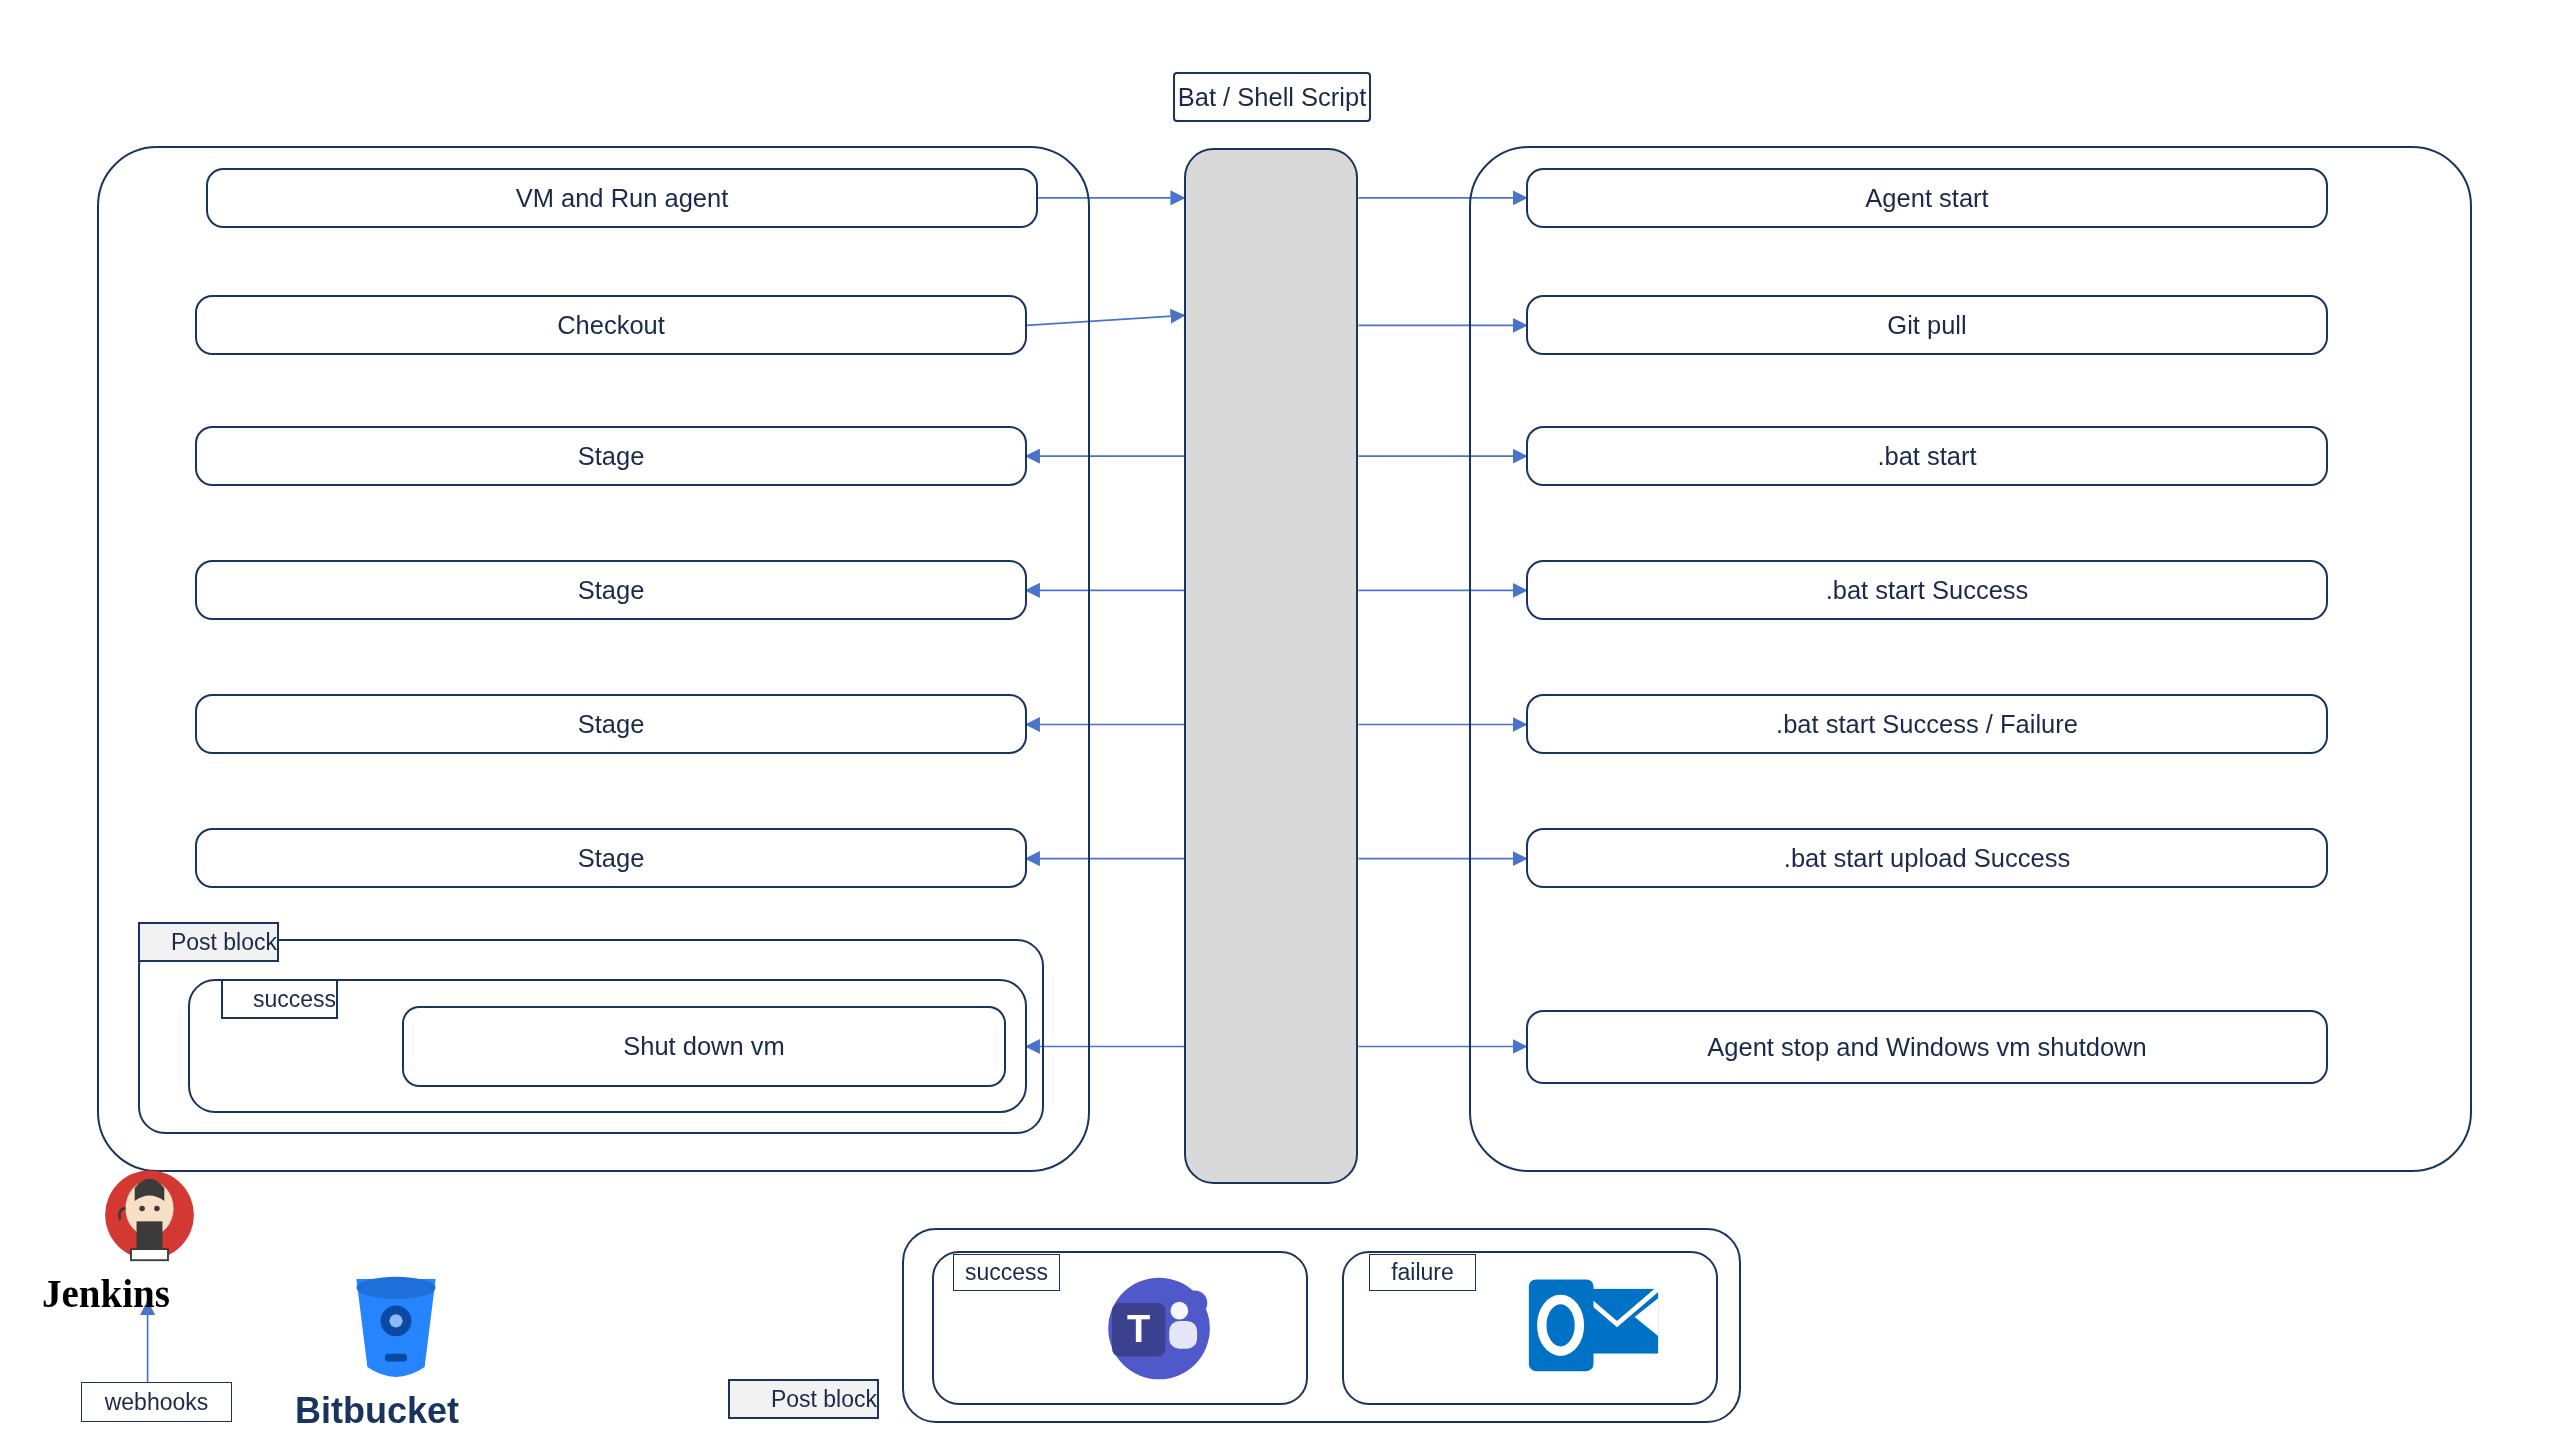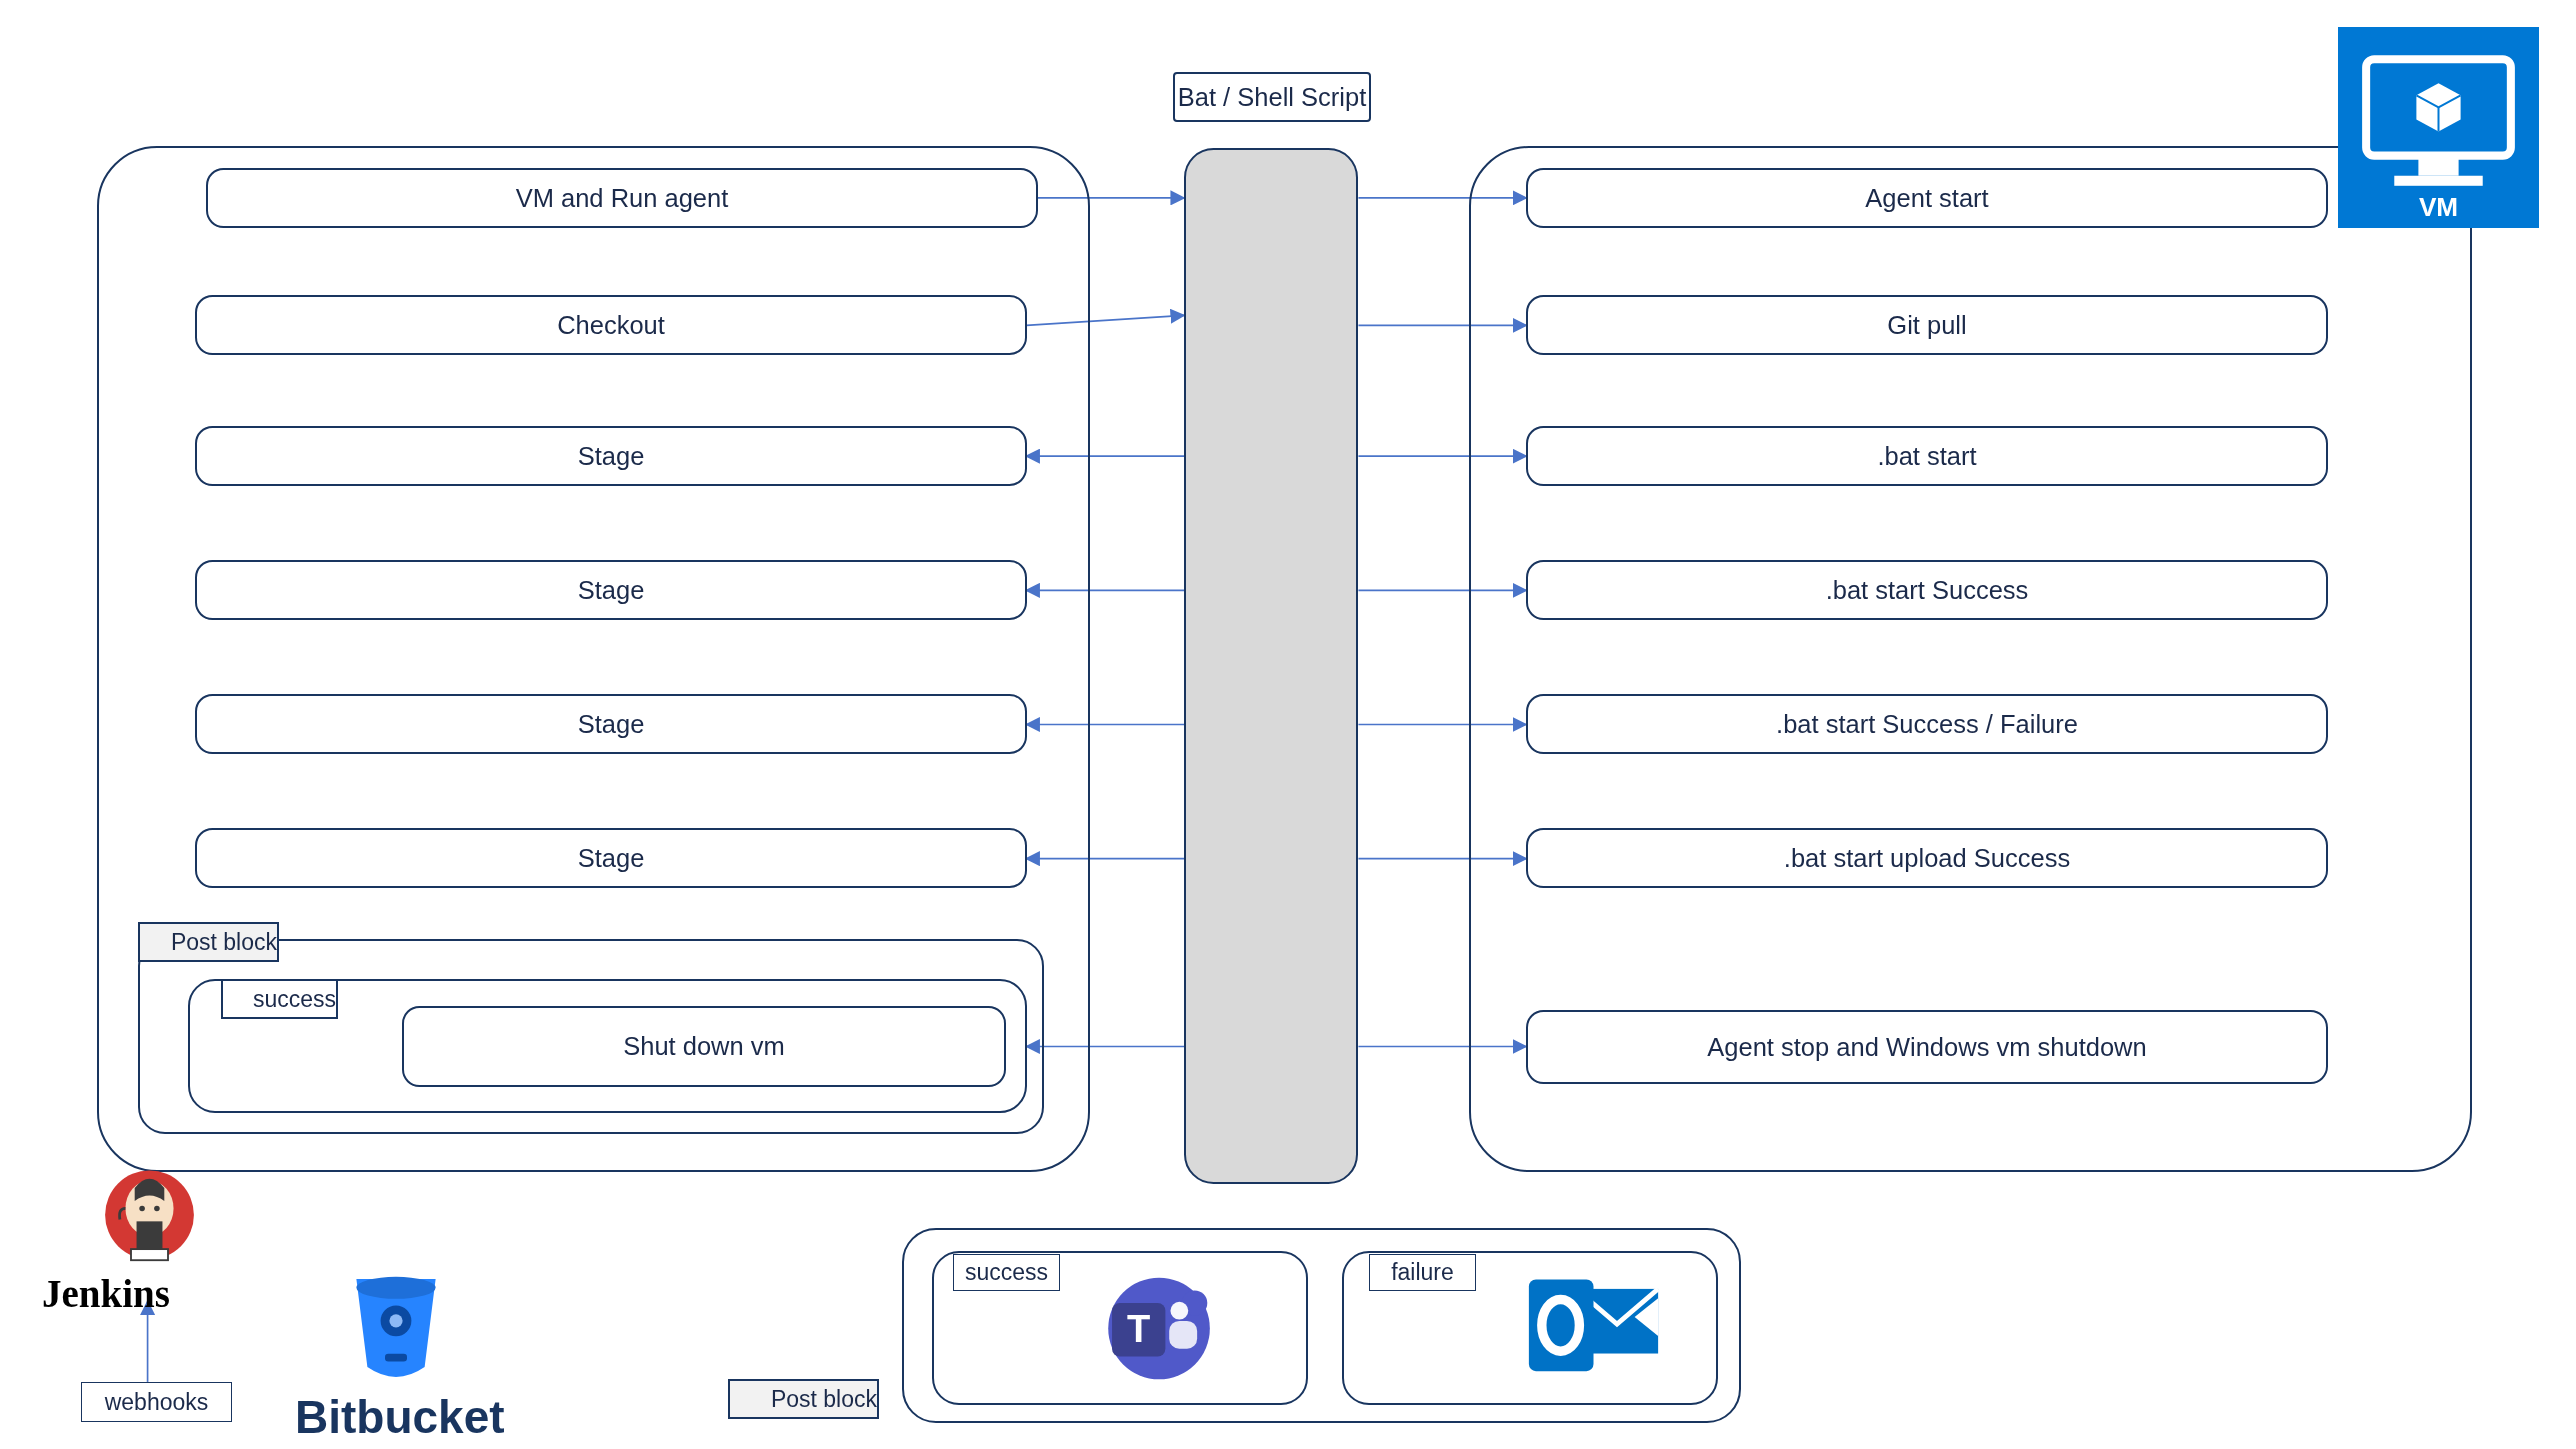--- a/index.html
+++ b/index.html
@@ -151,35 +151,20 @@
   <div class="pos pill-box" style="left:1526px; top:694px; width:802px; height:60px;">
     <span>.bat start Success / Failure</span>
   </div>
   <div class="pos pill-box" style="left:1526px; top:828px; width:802px; height:60px;">
     <span>.bat start upload Success</span>
   </div>
   <div class="pos pill-box" style="left:1526px; top:1010px; width:802px; height:74px;">
     <span>Agent stop and Windows vm shutdown</span>
   </div>
 
-  <div class="pos" style="left:2338px; top:27px; width:201px; height:201px;">
-    <svg viewBox="0 0 100 100" width="201" height="201">
-      <rect x="0" y="0" width="100" height="100" fill="#0078d4"></rect>
-      <rect x="14" y="16" width="72" height="48" rx="4" fill="none" stroke="#ffffff" stroke-width="4"></rect>
-      <rect x="40" y="64" width="20" height="10" fill="#ffffff"></rect>
-      <rect x="28" y="74" width="44" height="5" fill="#ffffff"></rect>
-
-      <g transform="translate(50,40)">
-        <polygon points="0,-12 11,-6 11,6 0,12 -11,6 -11,-6" fill="#ffffff"></polygon>
-        <polyline points="-11,-6 0,0 11,-6" fill="none" stroke="#0078d4" stroke-width="1"></polyline>
-        <line x1="0" y1="0" x2="0" y2="12" stroke="#0078d4" stroke-width="1"></line>
-      </g>
-      <text x="50" y="94" text-anchor="middle" fill="#ffffff" font-size="13" font-weight="600" font-family="Segoe UI, Arial">VM</text>
-    </svg>
-  </div>
 
   <div class="pos" style="left:902px; top:1228px; width:839px; height:195px; border:2px solid #19355f; border-radius:34px;"></div>
   <div class="pos label-box" style="left:728px; top:1379px; width:151px; height:40px;">
     <span>Post block</span>
   </div>
 
   <div class="pos" style="left:932px; top:1251px; width:376px; height:154px; border:2px solid #19355f; border-radius:27px;"></div>
   <div class="pos plain-label" style="left:953px; top:1254px; width:107px; height:37px;">
     <span>success</span>
   </div>
@@ -231,16 +216,16 @@
 
   <div class="pos" style="left:339px; top:1268px; width:114px; height:121px;">
     <svg viewBox="0 0 100 110" width="114" height="121">
       <path d="M14 10 L86 10 L76 90 Q50 108 24 90 Z" fill="#2684ff"></path>
       <ellipse cx="50" cy="18" rx="36" ry="10" fill="#1e6fd9"></ellipse>
       <circle cx="50" cy="48" r="14" fill="#0b4aa2"></circle>
       <circle cx="50" cy="48" r="6" fill="#8db9f5"></circle>
       <rect x="40" y="78" width="20" height="7" rx="3" fill="#0b4aa2"></rect>
     </svg>
   </div>
-  <div class="pos text-only" style="left:295px; top:1390px; font-weight:700; font-size:46px; color:#19355f;">Bitbucket</div>
+  <div class="pos text-only" style="left:295px; top:1390px; font-weight:700; font-size:36px; color:#19355f;">Bitbucket</div>
 
 </div>
 
 
 </body></html>

